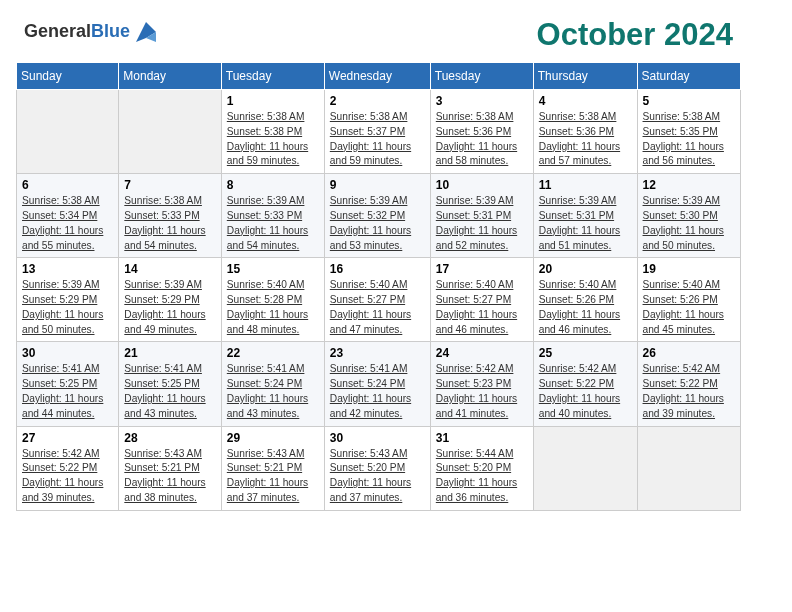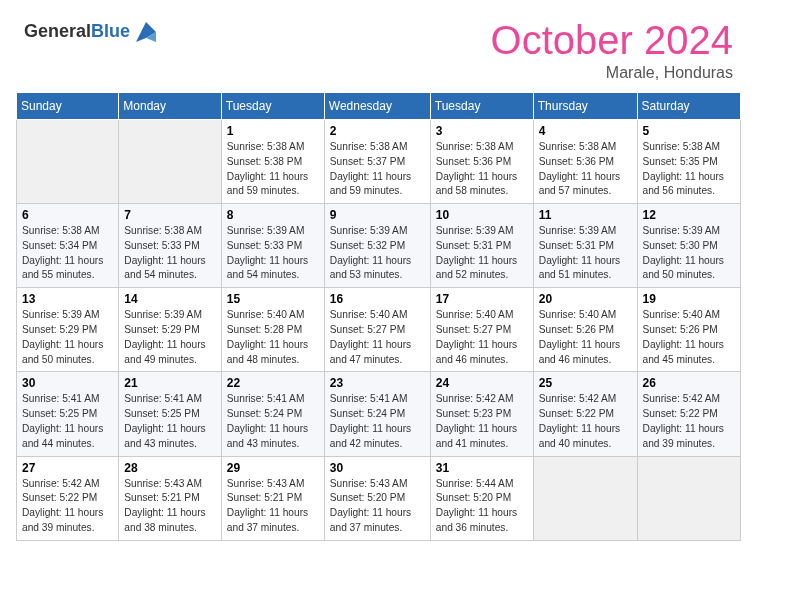--- a/index.html
+++ b/index.html
@@ -36,23 +36,23 @@
     .logo-blue { color: #2a6db5; }
     .logo-icon {
       width: 28px;
       height: 28px;
       margin-left: 2px;
     }
     .title-block {
       text-align: right;
     }
     .month-title {
-      font-size: 40px;
-      font-weight: 400;
-      color: #ec4899;
+      font-size: 31px;
+      font-weight: 700;
+      color: #0f766e;
       line-height: 1.1;
     }
     .location-title {
       font-size: 16px;
       color: #555;
       margin-top: 2px;
     }
     .calendar {
       width: calc(100% - 32px);
       margin: 0 16px;
@@ -85,20 +85,21 @@
     .day-number {
       font-weight: bold;
       font-size: 12px;
       display: block;
       margin-bottom: 2px;
     }
     .day-info {
       color: #333;
       line-height: 1.45;
       font-size: 10.2px;
+      text-decoration: underline;
     }
     .empty-cell {
       background: #f0f0f0 !important;
     }
     .calendar tbody tr:nth-child(even) .empty-cell {
       background: #e8e8e8 !important;
     }
   </style>
 </head>
 <body>
@@ -113,21 +114,20 @@
           </span>
           <svg class="logo-icon" viewBox="0 0 28 28" fill="none">
             <polygon points="4,24 14,4 24,14 14,20" fill="#2a6db5"></polygon>
             <polygon points="14,20 24,14 24,24" fill="#5b9bd5"></polygon>
           </svg>
         </div>
       </div>
     </div>
     <div class="title-block">
       <div class="month-title">October 2024</div>
-      <div class="location-title">Marale, Honduras</div>
     </div>
   </div>
 
   <table class="calendar">
     <thead>
       <tr>
       <th>Sunday</th>
           <th>Monday</th>
           <th>Tuesday</th>
           <th>Wednesday</th>

